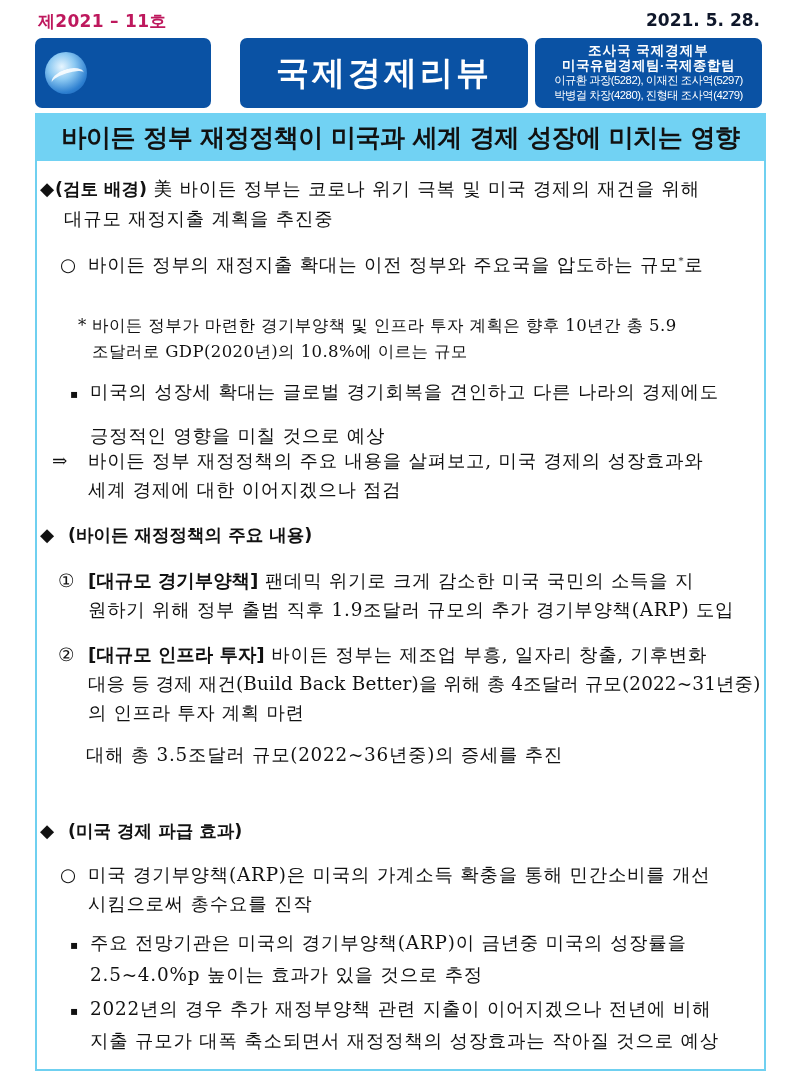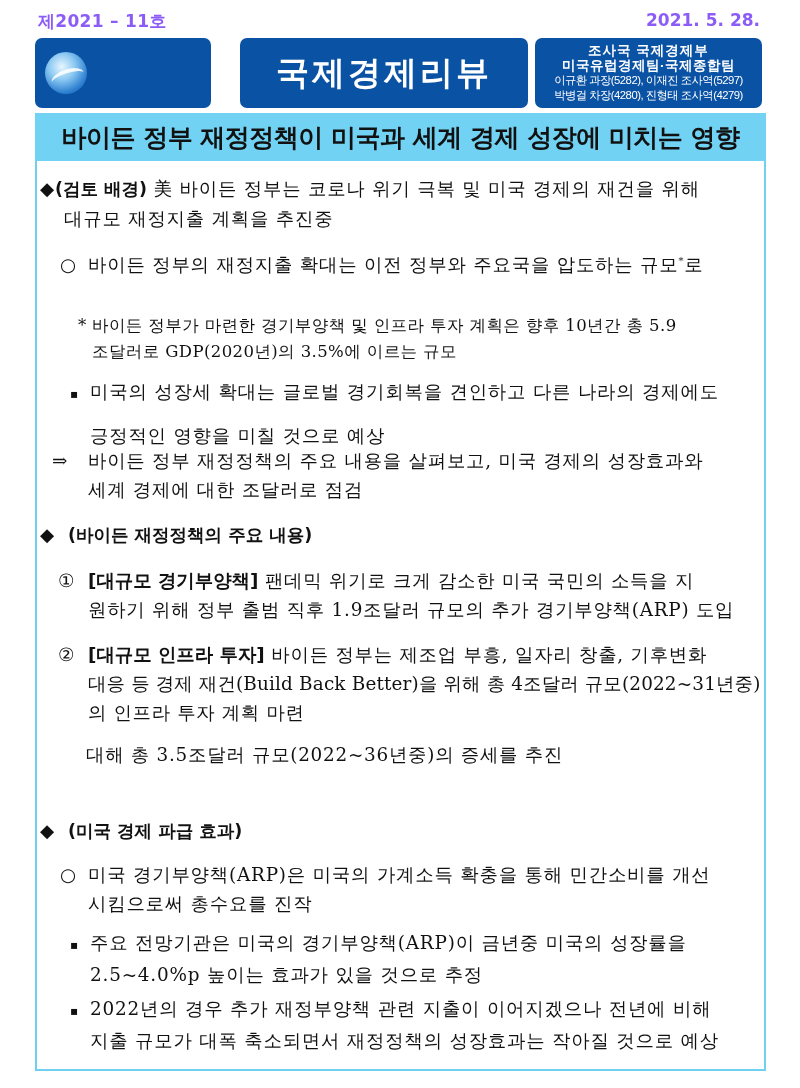--- a/index.html
+++ b/index.html
@@ -1,21 +1,21 @@
 <!DOCTYPE html>
 <html><head>
 <meta charset="utf-8">
 <style>
   html, body { margin:0; padding:0; background:#ffffff; }
   body { width:800px; height:1088px; position:relative; overflow:hidden;
          font-family:"DejaVu Serif", "Liberation Serif", serif; color:#111; }
   .issue-no { position:absolute; left:38px; top:10px; font-family:"DejaVu Sans","Liberation Sans",sans-serif;
-              font-weight:bold; font-size:17px; color:#8b5cf6; letter-spacing:0.3px; }
+              font-weight:bold; font-size:17px; color:#be185d; letter-spacing:0.3px; }
   .pub-date { position:absolute; right:40px; top:10px; font-family:"DejaVu Sans","Liberation Sans",sans-serif;
-              font-weight:bold; font-size:17px; color:#8b5cf6; }
+              font-weight:bold; font-size:17px; color:#0f172a; }
   .hdr-box { position:absolute; top:38px; height:70px; background:#0a52a4; border-radius:7px; color:#fff; box-sizing:border-box; }
   .logo-box { left:35px; width:176px; display:flex; align-items:center; padding-left:10px; }
   .logo-circle { width:42px; height:42px; border-radius:50%;
                  background:radial-gradient(circle at 40% 35%, #e8f6ff 0%, #8cc9f2 35%, #2d7fd0 70%, #1458a8 100%);
                  position:relative; overflow:hidden; flex:none; }
   .logo-circle::after { content:""; position:absolute; left:6px; top:17px; width:34px; height:14px;
                  border-radius:50%; border-top:4px solid #ffffff; transform:rotate(-18deg); opacity:0.85; }
   .logo-text { margin-left:10px; display:flex; flex-direction:column; }
   .logo-ko { font-family:"DejaVu Sans","Liberation Sans",sans-serif; font-weight:bold; font-size:22px; line-height:24px; letter-spacing:1px; }
   .logo-en { font-family:"DejaVu Sans","Liberation Sans",sans-serif; font-weight:bold; font-size:9px; line-height:12px; margin-top:3px; letter-spacing:0.3px; }
@@ -76,35 +76,35 @@
 <div class="p" style="left:60px; top:246px; width:700px;">
   <span class="ln">
     <span class="mk" style="width:28px;">○</span><span>바이든 정부의 재정지출 확대는 이전 정부와 주요국을 압도하는 규모</span><sup style="font-size:10px;">*</sup><span>로</span>
   </span>
 </div>
 
 <div class="p small" style="left:78px; top:313px; width:680px; line-height:26px;">
   <span class="ln">
     <span class="mk" style="width:14px;">*</span><span>바이든 정부가 마련한 경기부양책 및 인프라 투자 계획은 향후 10년간 총 5.9</span>
   </span>
-  <span class="ln" style="padding-left:14px;">조달러로 GDP(2020년)의 3.5%에 이르는 규모</span>
+  <span class="ln" style="padding-left:14px;">조달러로 GDP(2020년)의 10.8%에 이르는 규모</span>
 </div>
 
 <div class="p" style="left:70px; top:377px; width:690px;">
   <span class="ln">
     <span class="mk" style="width:20px; font-size:12px;">▪</span><span>미국의 성장세 확대는 글로벌 경기회복을 견인하고 다른 나라의 경제에도</span>
   </span>
   <span class="ln" style="padding-left:20px;margin-top:12px;">긍정적인 영향을 미칠 것으로 예상</span>
 </div>
 
 <div class="p" style="left:52px; top:446px; width:710px;">
   <span class="ln" style="letter-spacing: 0.774359px;">
     <span class="mk" style="width:36px;">⇒</span><span>바이든 정부 재정정책의 주요 내용을 살펴보고, 미국 경제의 성장효과와</span>
   </span>
-  <span class="ln" style="padding-left: 36px; letter-spacing: 0.744444px;">세계 경제에 대한 조달러로 점검</span>
+  <span class="ln" style="padding-left: 36px; letter-spacing: 0.744444px;">세계 경제에 대한 이어지겠으나 점검</span>
 </div>
 
 <div class="p" style="left:40px; top:520px;">
   <span class="mk" style="width:28px;">◆</span><span class="h">(바이든 재정정책의 주요 내용)</span>
 </div>
 
 <div class="p" style="left:58px; top:566px; width:705px;">
   <span class="ln" style="letter-spacing: 0.754545px;">
     <span class="mk" style="width:30px;">①</span><span class="b">[대규모 경기부양책]</span>
     <span>팬데믹 위기로 크게 감소한 미국 국민의 소득을 지</span>

